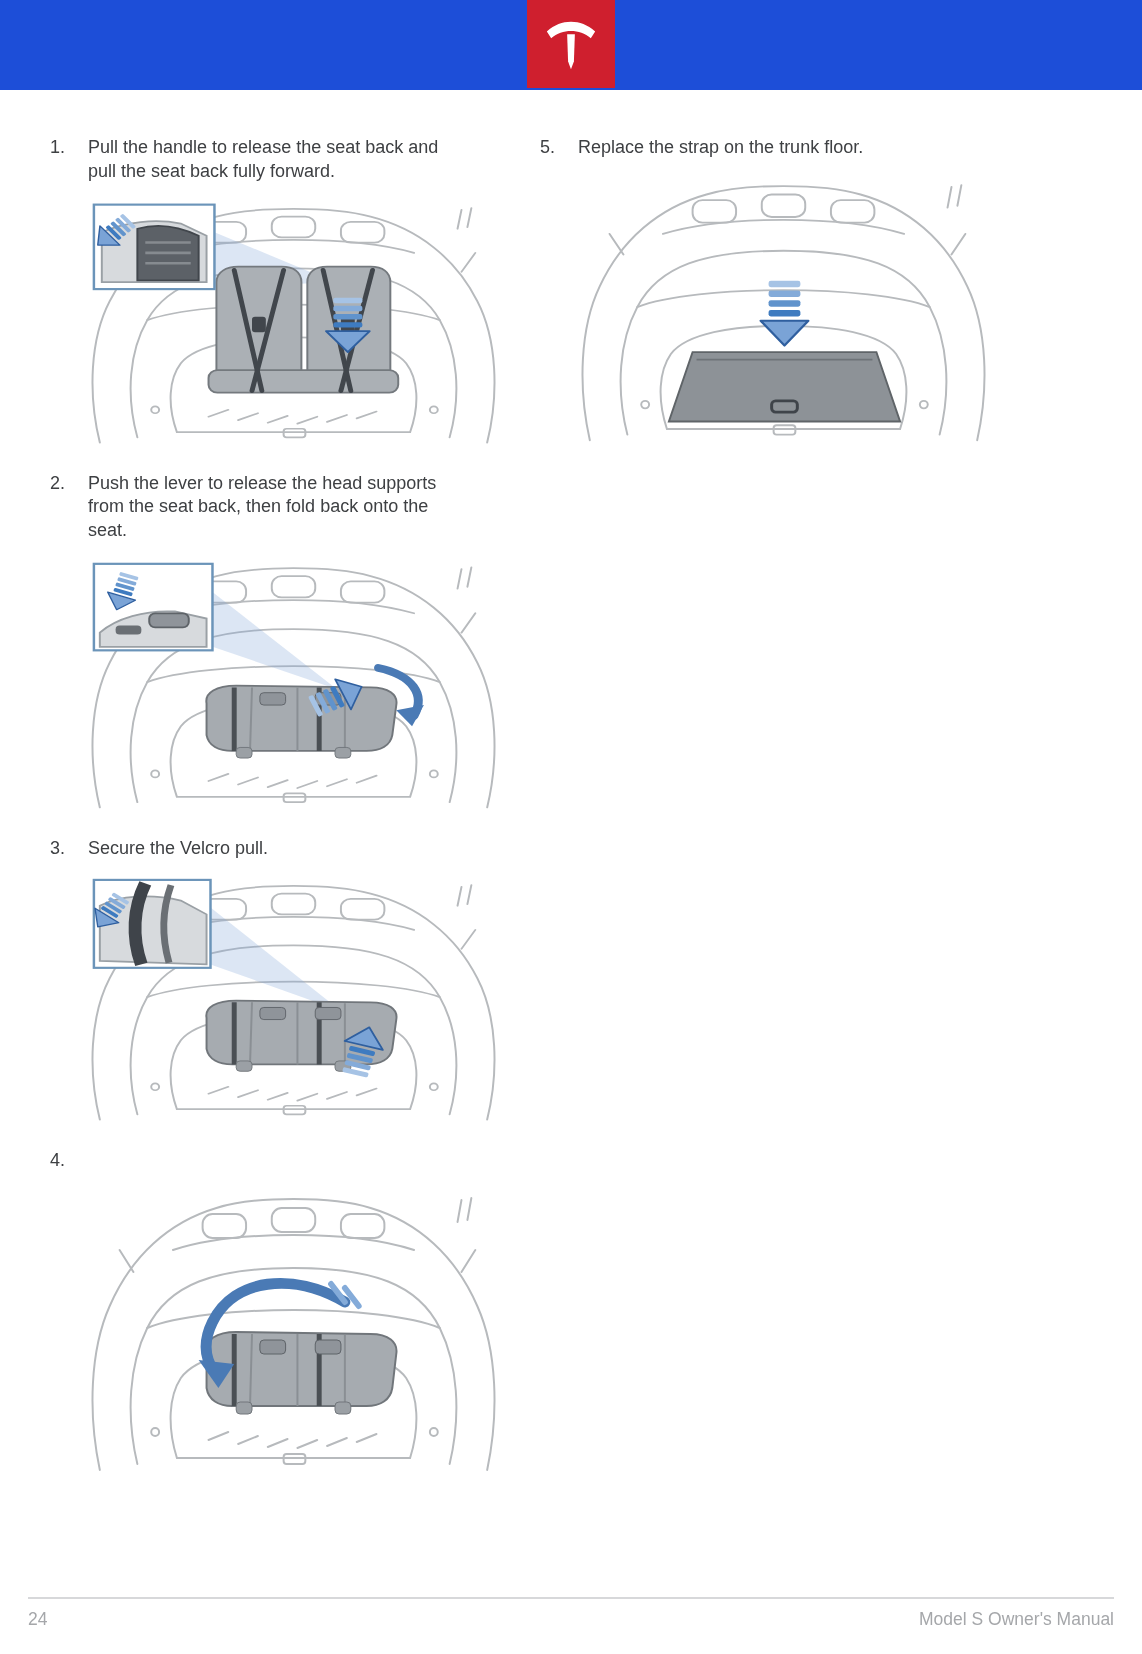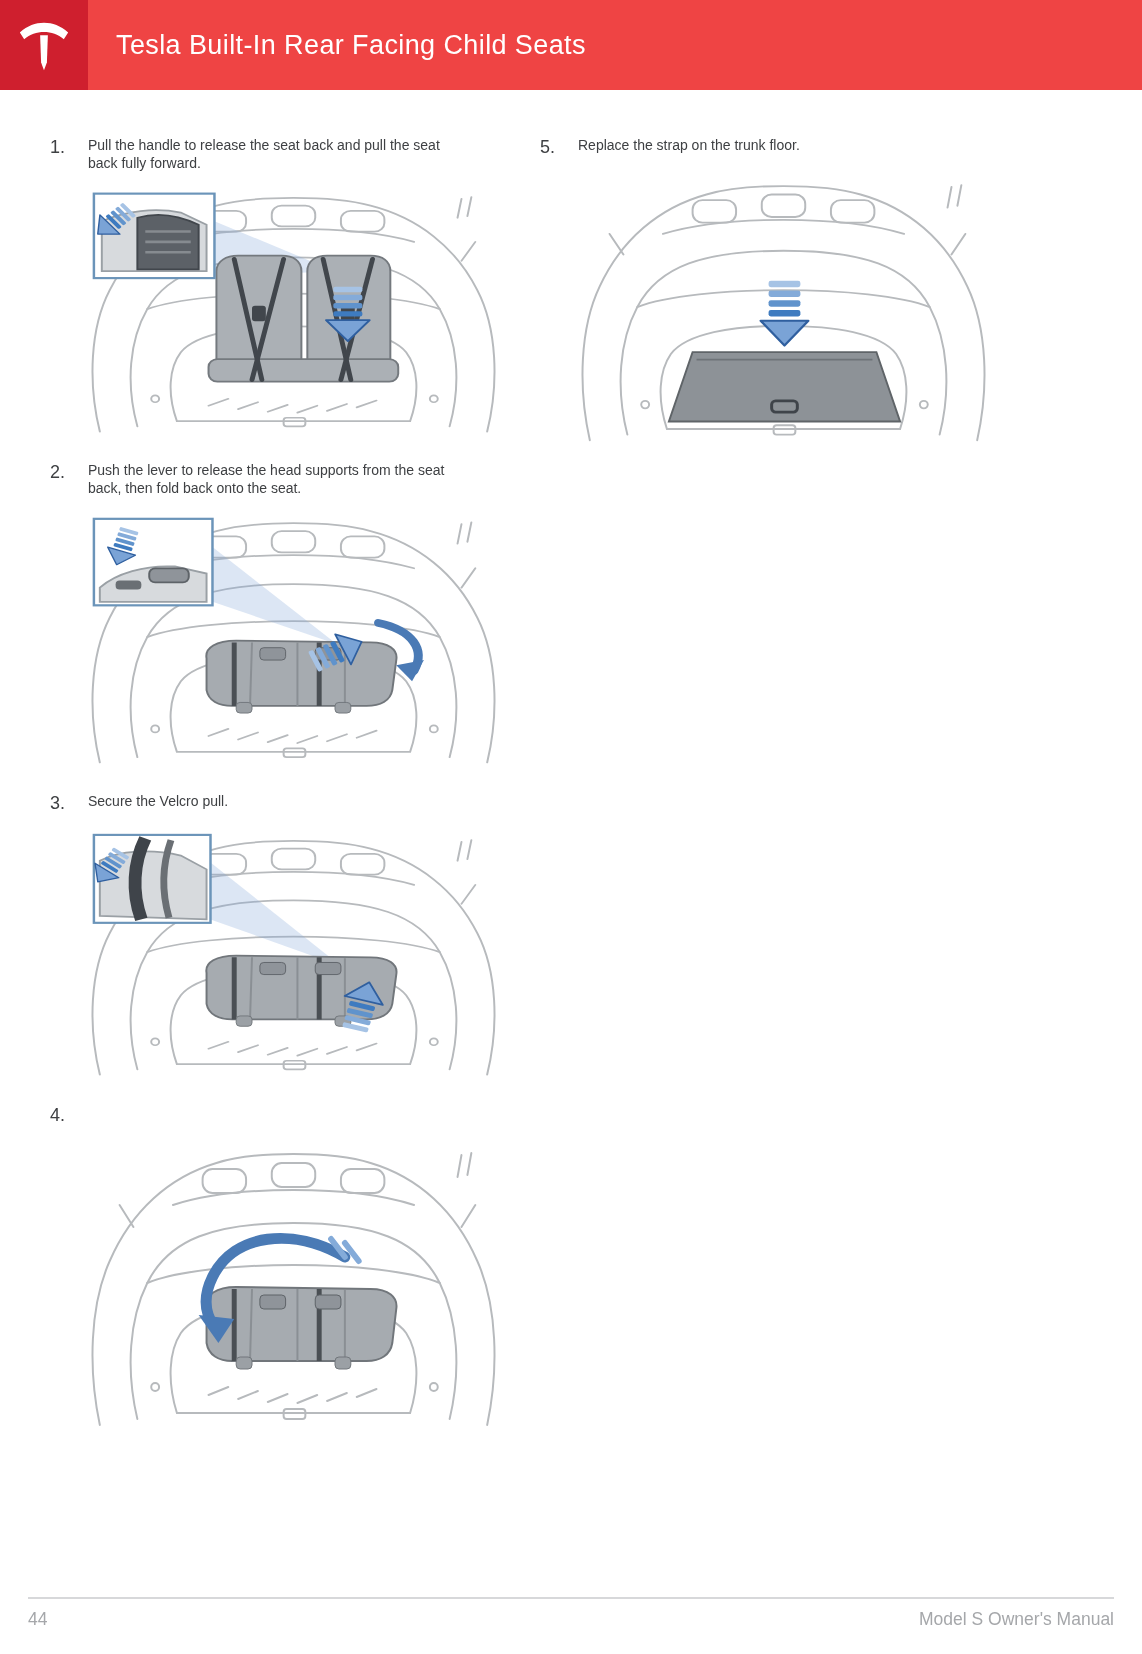--- a/index.html
+++ b/index.html
@@ -5,41 +5,41 @@
   * { margin:0; padding:0; box-sizing:border-box; }
   html,body { background:#e8e8e8; }
   body { font-family:"Liberation Sans", sans-serif; }
   .page {
     position:relative; width:1142px; height:1654px;
     background:#ffffff; margin:0 auto; overflow:hidden;
   }
   
   .header {
     position:absolute; top:0; left:0; right:0; height:90px;
-    background:#ef4444; display:flex; align-items:center;
+    background:#1d4ed8; display:flex; align-items:center;flex-direction:column;
   }
   .logo-box {
     width:88px; height:90px; background:#cf1f2e;
     display:flex; align-items:center; justify-content:center; flex:0 0 88px;
   }
   .logo-box svg { width:58px; height:58px; }
   .page-title {
     color:#ffffff; font-size:27px; font-weight:300;
     letter-spacing:0.4px; margin-left:28px;
   }
   
   .col-left  { position:absolute; top:136px; left:50px;  width:462px; }
   .col-right { position:absolute; top:136px; left:540px; width:462px; }
   
   .step-text-row { display:flex; margin-bottom:12px; }
   .step-num {
     flex:0 0 38px; font-size:18px; color:#3e4043; line-height:1.32;
   }
   .step-text {
-    font-size:14px; color:#3e4043; line-height:1.32; max-width:378px;
+    font-size:18px; color:#3e4043; line-height:1.32; max-width:378px;
   }
   
   .fig { display:block; width:415px; margin:0 0 26px 36px; }
   .f1 { height:250px; }
   .f2 { height:256px; }
   .f3 { height:250px; }
   .f4 { height:300px; }
   .f5 { height:272px; }
   
   .footer {
@@ -205,17 +205,17 @@
         <use href="#trunk"></use>
         <path d="M118 192 L304 192 L328 266 L94 266 Z" fill="#8d9297" stroke="#5f6468" stroke-width="2"></path>
         <path d="M122 200 L300 200" stroke="#6e7378" stroke-width="2" fill="none"></path>
         <rect x="198" y="244" width="26" height="12" rx="4" fill="none" stroke="#3f444a" stroke-width="3"></rect>
         <use href="#arrow-stripes" transform="translate(211,116) scale(1.15)"></use>
       </svg>
     </section>
   </div>
 
   <footer class="footer">
-    <span>44</span>
+    <span>24</span>
     <span>Model S Owner's Manual</span>
   </footer>
 
 </div>
 
 </body></html>

